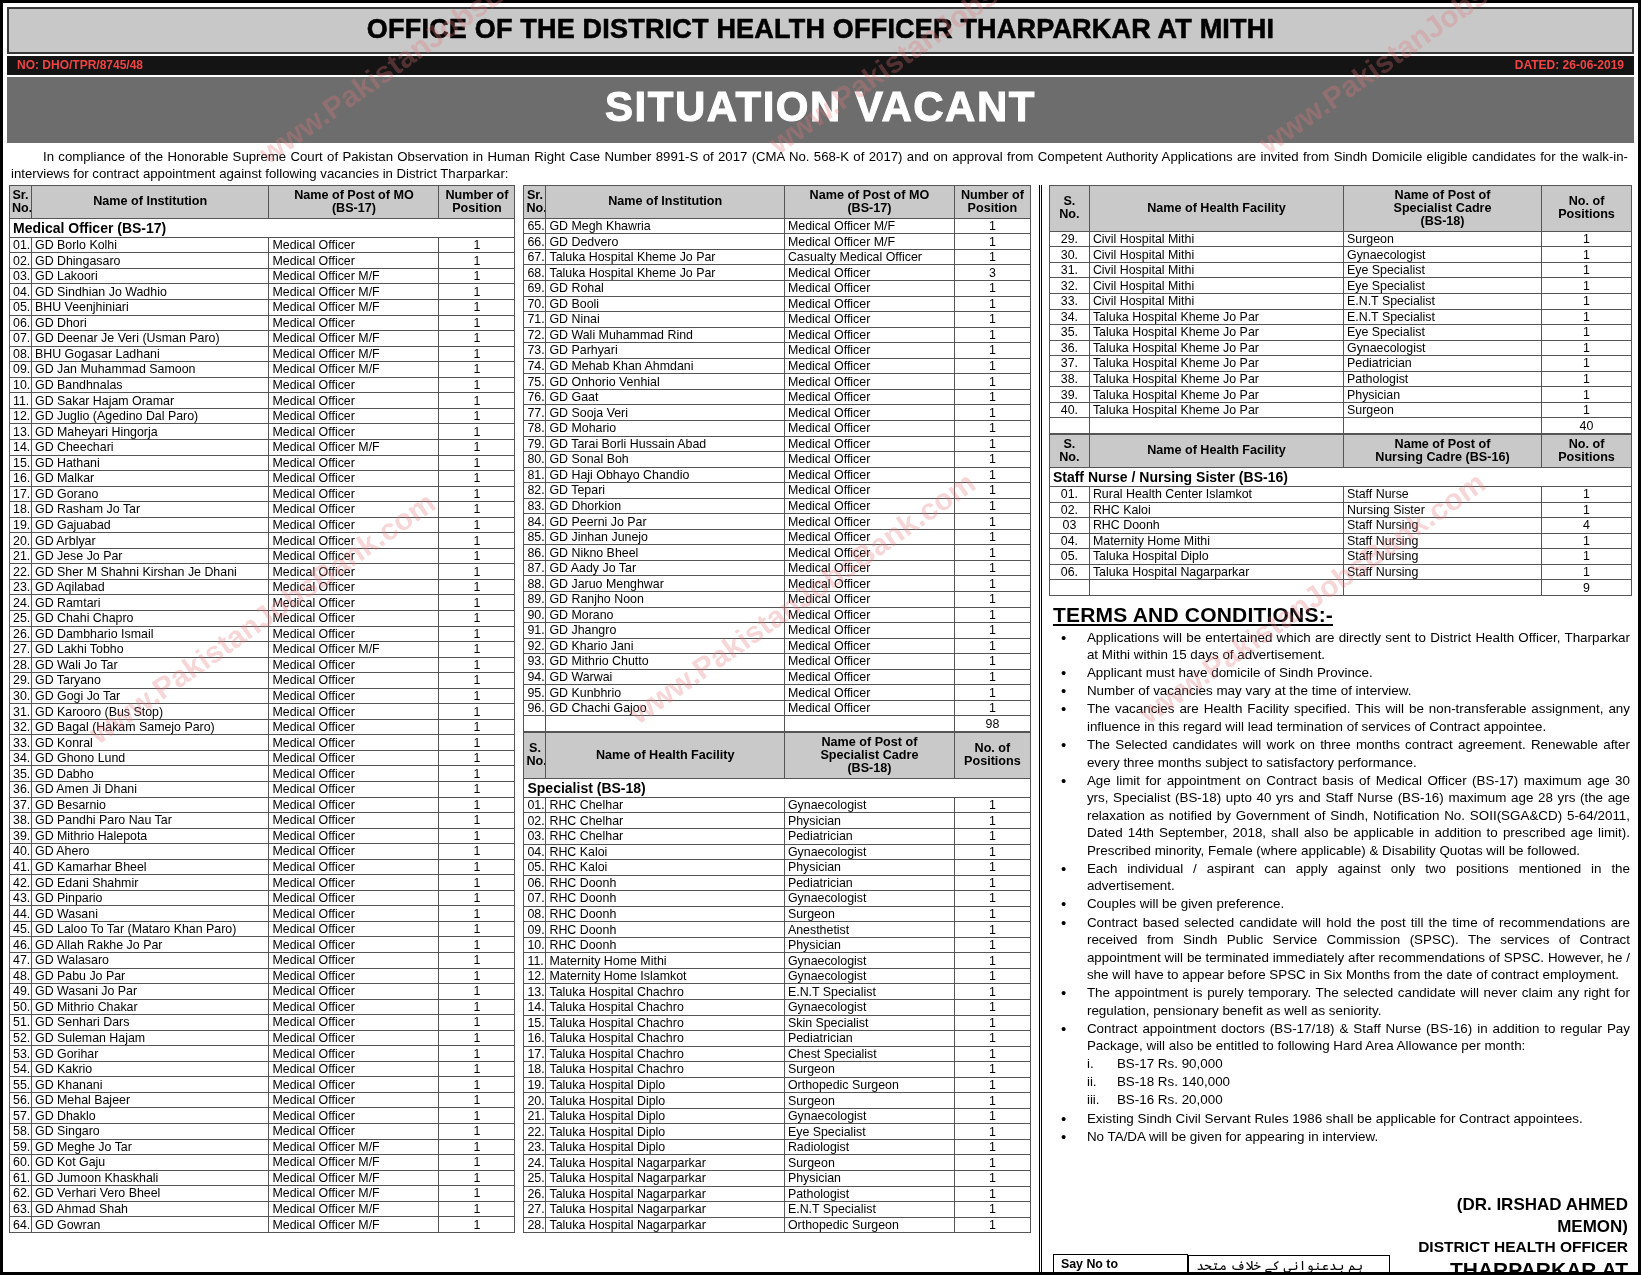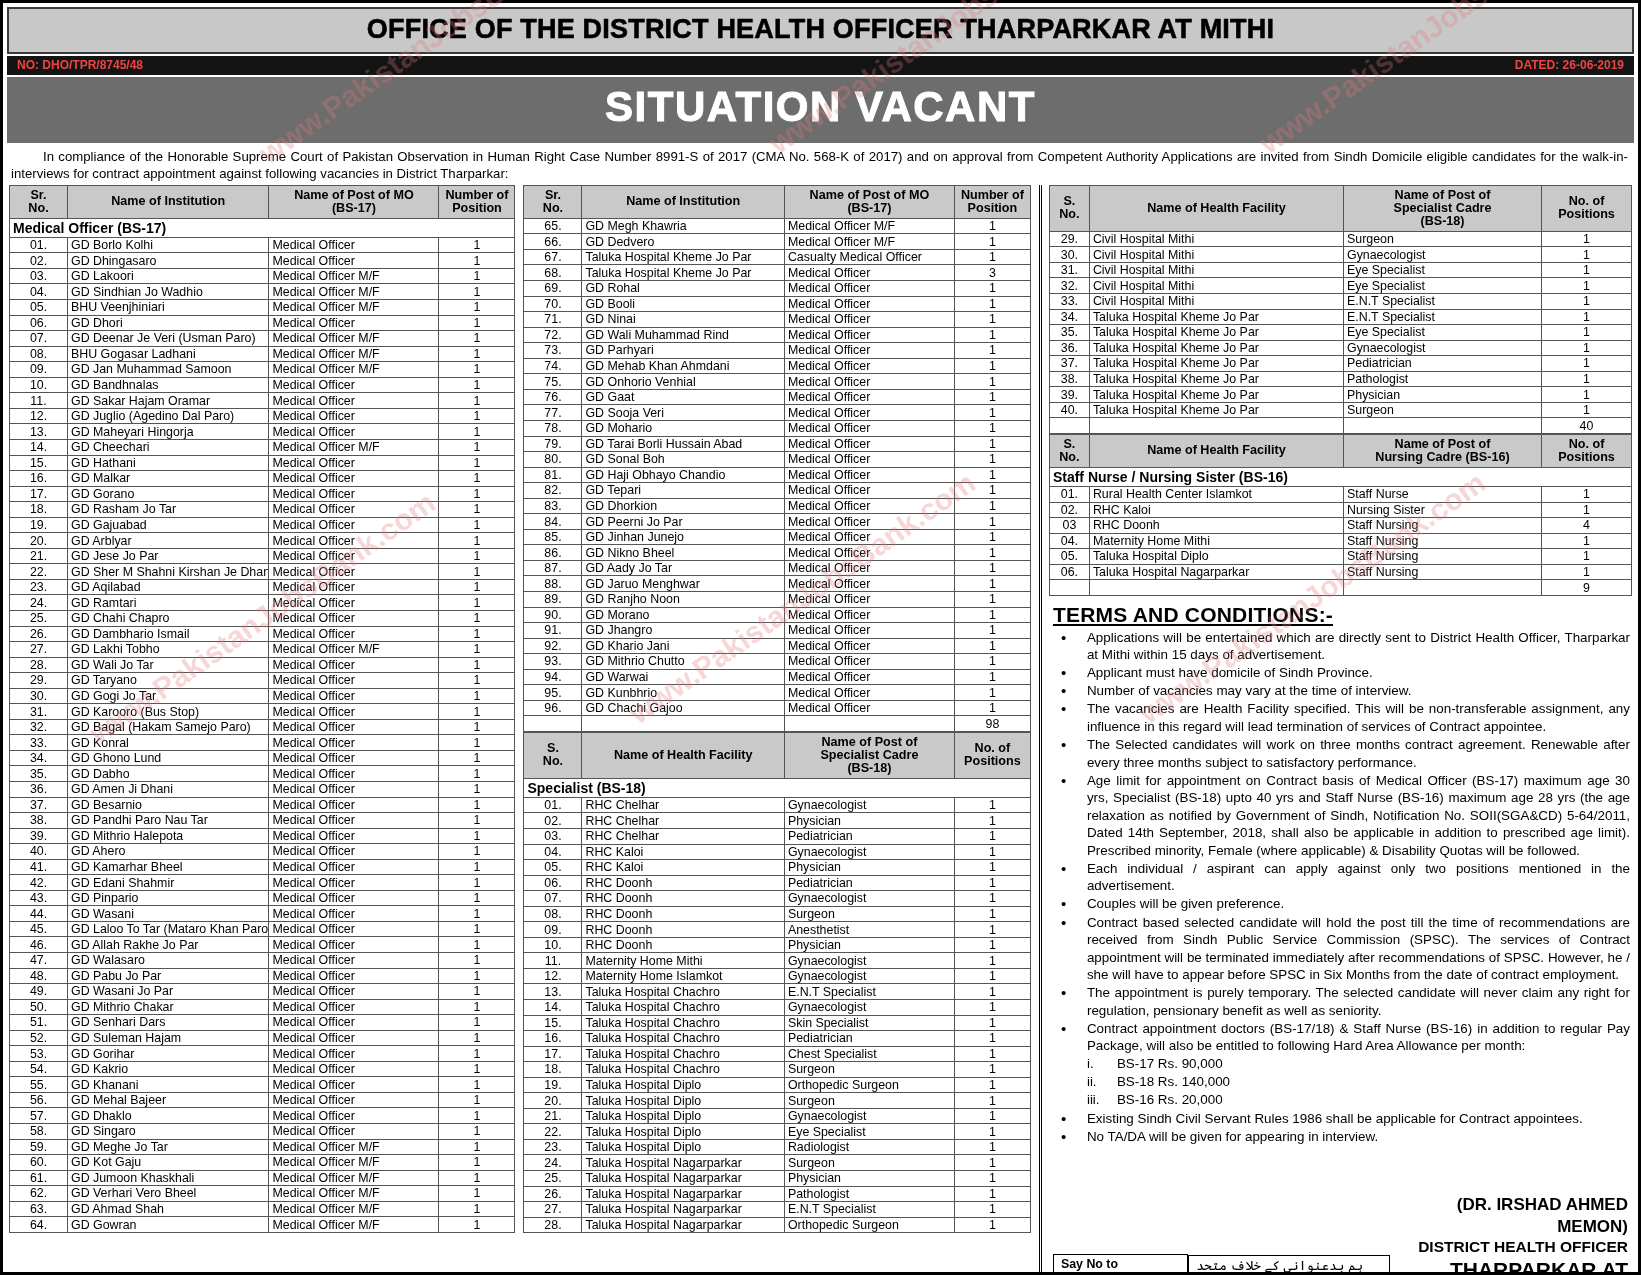--- a/index.html
+++ b/index.html
@@ -107,21 +107,21 @@
   td.post { text-align:left; width:170px; }
   tr.section td {
     font-weight:bold;
     font-size:14px;
     text-align:left;
     height:19px;
     background:#fff;
   }
   td.total { text-align:center; font-weight:normal; }
 
-  th.sr-h { width:58px; }
+  th.sr-h { width:22px; }
   th.num-h { width:76px; }
   th.post-h { width:170px; }
 
   
   .col3 td.sr, .col3 th.sr-h { width:40px; }
   .col3 td.post, .col3 th.post-h { width:198px; }
   .col3 td.num, .col3 th.num-h { width:90px; }
 
   
   .terms { padding:7px 2px 0 4px; }

